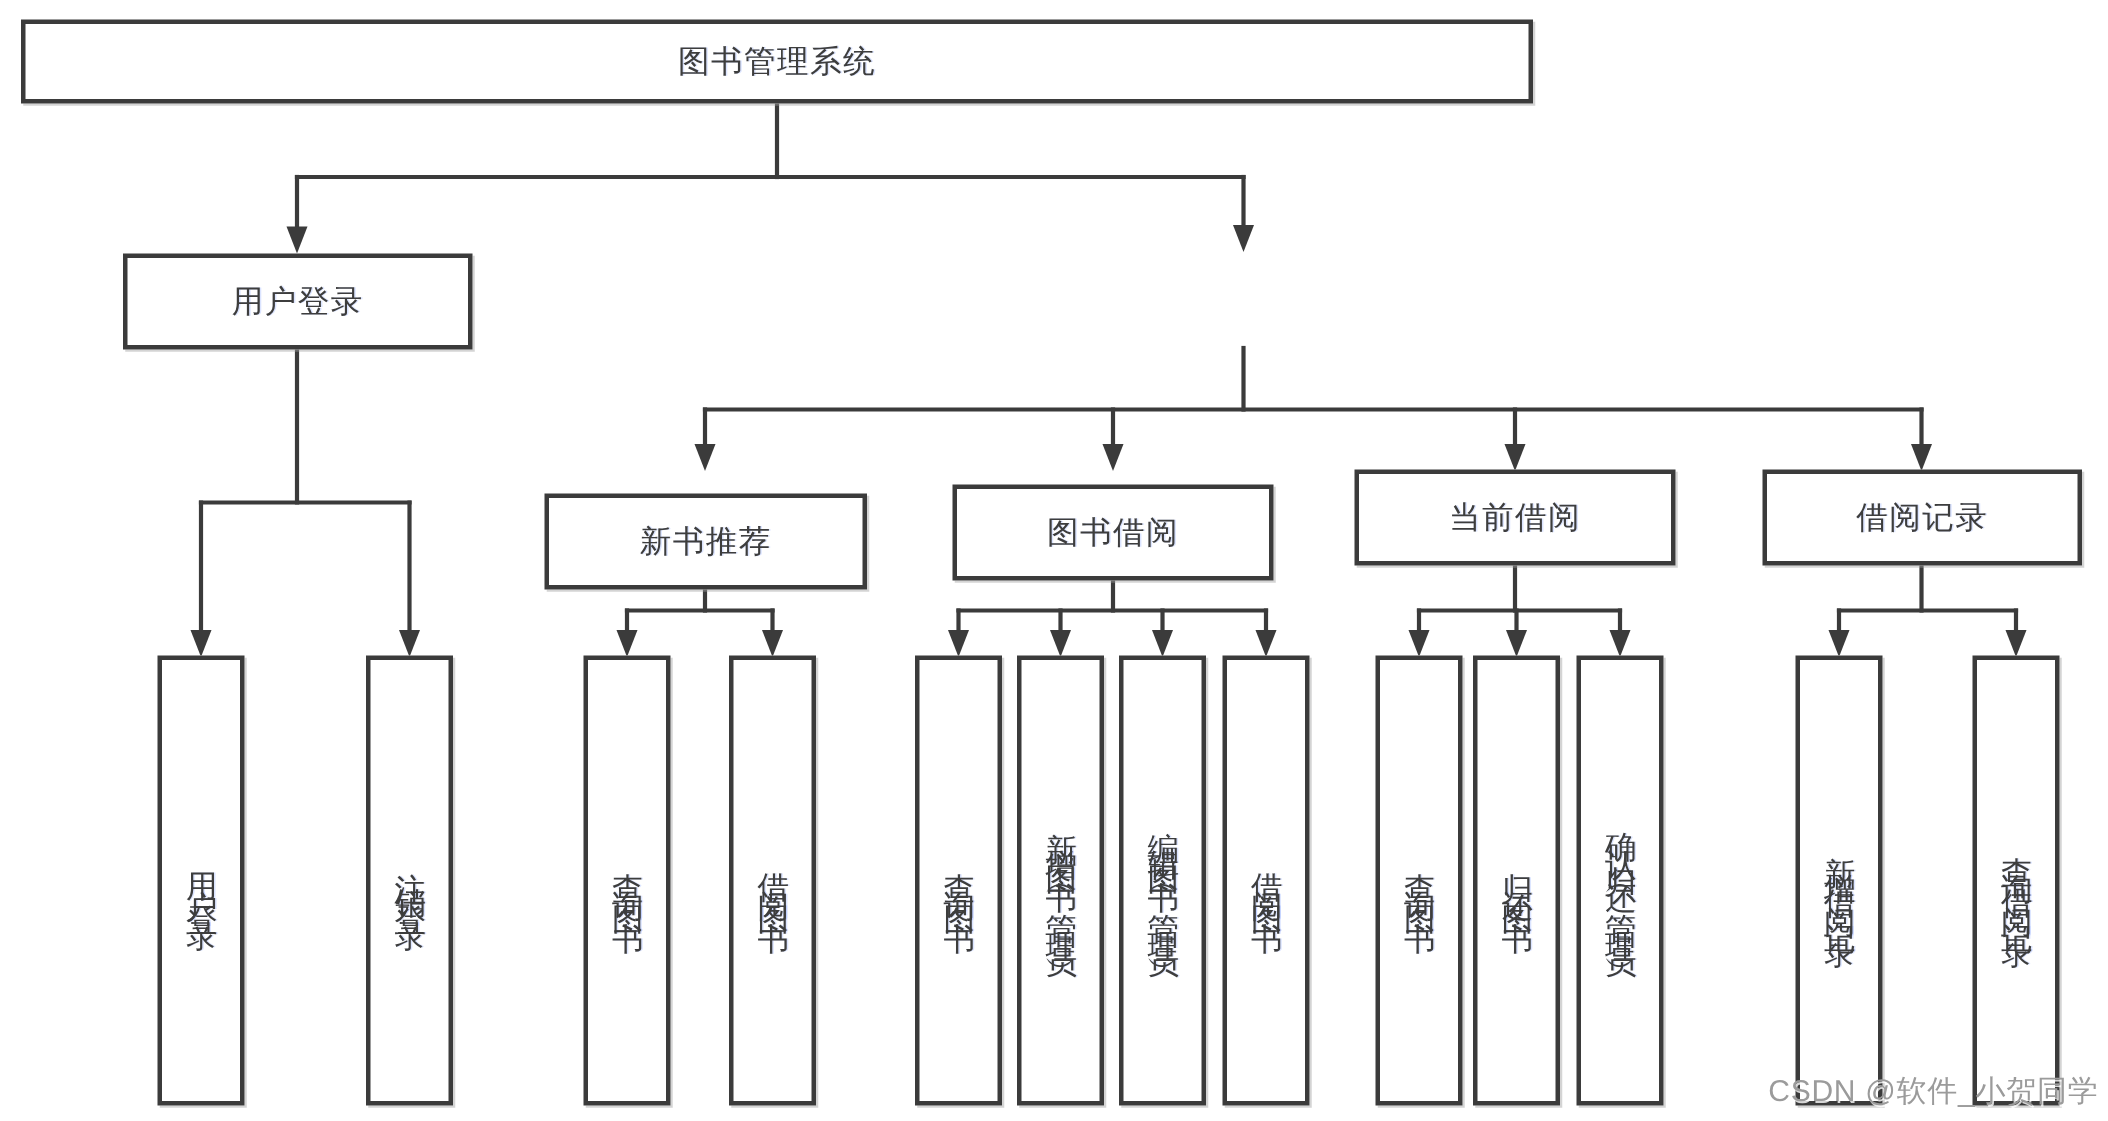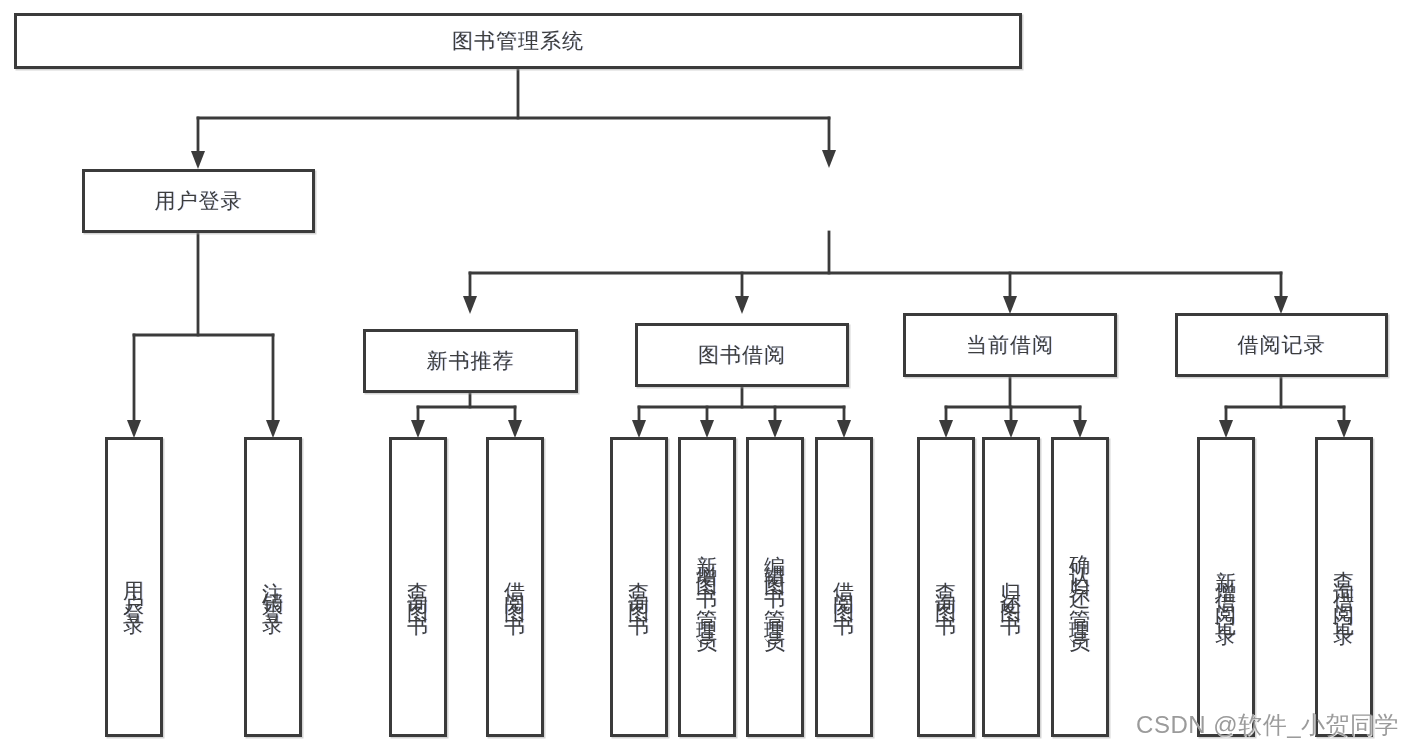--- a/index.html
+++ b/index.html
@@ -53,21 +53,21 @@
     top: 437px;
     width: 58px;
     height: 300px;
   }
   #watermark {
     position: absolute;
     right: 6px;
     bottom: 6px;
     z-index: 3;
     color: #9b9b9b;
-    font-size: 24px;
+    font-size: 20px;
     letter-spacing: 0.5px;
     text-shadow: 1px 1px 0 rgba(255,255,255,0.8);
     white-space: nowrap;
   }
 </style>
 </head>
 <body>
 
 <div id="canvas">
 

